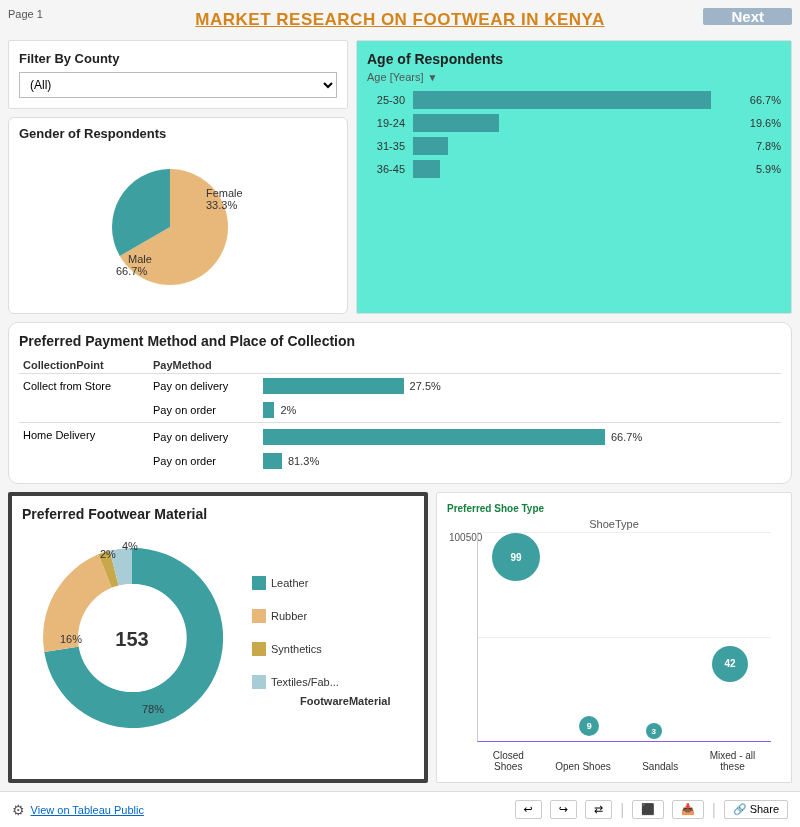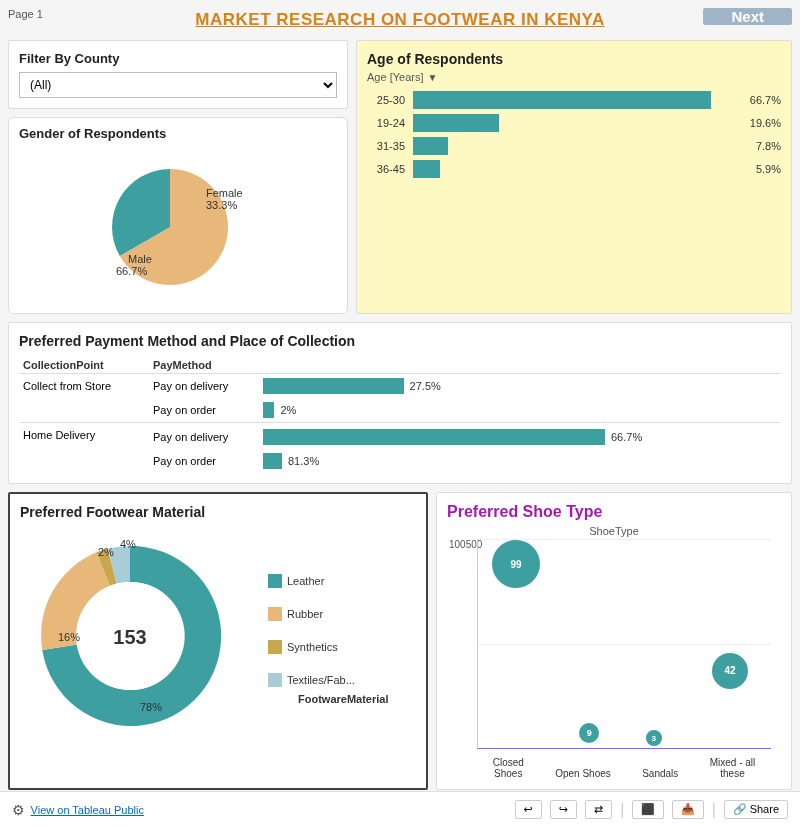--- a/index.html
+++ b/index.html
@@ -78,21 +78,21 @@
       padding: 8px 10px;
       margin-top: 8px;
     }
     .gender-box h3 {
       font-size: 13px;
       font-weight: bold;
       color: #222;
       margin-bottom: 4px;
     }
     .age-panel {
-      background: #fef9c3;
+      background: #5eead4;
       border: 1px solid #ddd;
       border-radius: 2px;
       padding: 10px;
       flex: 1;
     }
     .age-panel h3 {
       font-size: 14px;
       font-weight: bold;
       color: #222;
       margin-bottom: 4px;
@@ -146,21 +146,21 @@
       position: relative;
     }
     .pie-svg {
       width: 160px;
       height: 140px;
     }
     
     .payment-section {
       background: white;
       border: 1px solid #ddd;
-      border-radius: 2px;
+      border-radius: 10px;
       padding: 10px;
       margin-bottom: 8px;
     }
     .payment-section h3 {
       font-size: 14px;
       font-weight: bold;
       color: #222;
       margin-bottom: 8px;
     }
     .payment-table {
@@ -206,51 +206,50 @@
       border-top: 1px solid #ddd;
       padding-top: 4px;
     }
     
     .bottom-row {
       display: flex;
       gap: 8px;
     }
     .footwear-panel {
       background: white;
-      border: 2px solid #404040;
+      border: 4px solid #404040;
       border-radius: 2px;
       padding: 10px;
       width: 420px;
       flex-shrink: 0;
     }
     .footwear-panel h3 {
       font-size: 14px;
       font-weight: bold;
       color: #222;
       margin-bottom: 6px;
     }
     .shoe-type-panel {
       background: white;
       border: 1px solid #ddd;
       border-radius: 2px;
       padding: 10px;
       flex: 1;
     }
     .shoe-type-panel h3 {
-      font-size: 16px;
-      font-weight: bold;
-      color: #a21caf;
+      font-size: 10px;
+      font-weight: bold;
+      color: #15803d;
       margin-bottom: 4px;
     }
     .legend {
       margin-top: 6px;
       display: flex;
       flex-direction: column;
       gap: 19px;
-      margin-left: 18px;
     }
     .legend-item {
       display: flex;
       align-items: center;
       gap: 5px;
       font-size: 11px;
       color: #333;
     }
     .legend-color {
       width: 14px;

